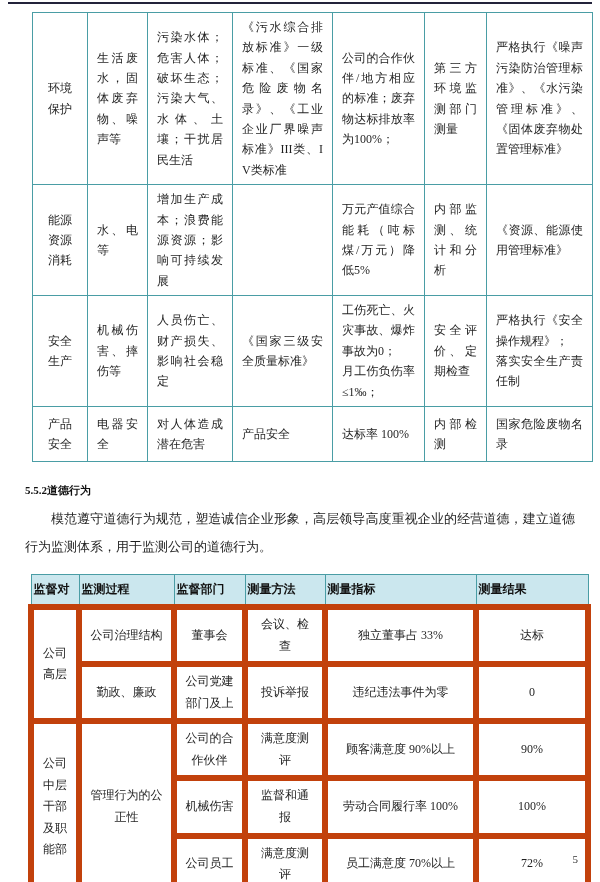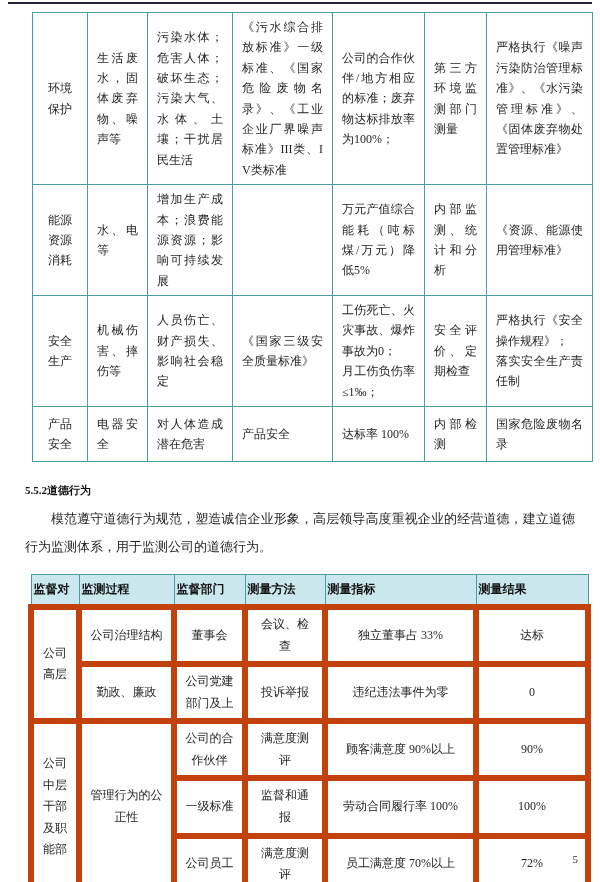--- a/index.html
+++ b/index.html
@@ -173,21 +173,21 @@
       </tr>
       <tr class="b3">
         <td rowspan="3">公司中层干部及职能部</td>
         <td rowspan="3">管理行为的公正性</td>
         <td>公司的合作伙伴</td>
         <td>满意度测评</td>
         <td>顾客满意度 90%以上</td>
         <td>90%</td>
       </tr>
       <tr class="b4">
-        <td>一级标准</td>
+        <td>机械伤害</td>
         <td>监督和通报</td>
         <td>劳动合同履行率 100%</td>
         <td>100%</td>
       </tr>
       <tr class="b5">
         <td>公司员工</td>
         <td>满意度测评</td>
         <td>员工满意度 70%以上</td>
         <td>72%</td>
       </tr>

